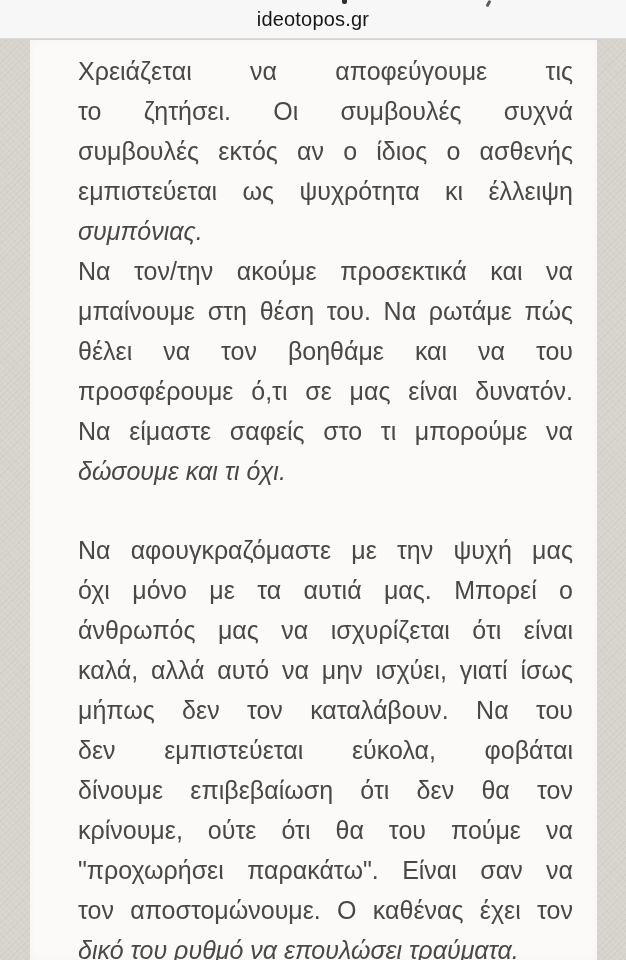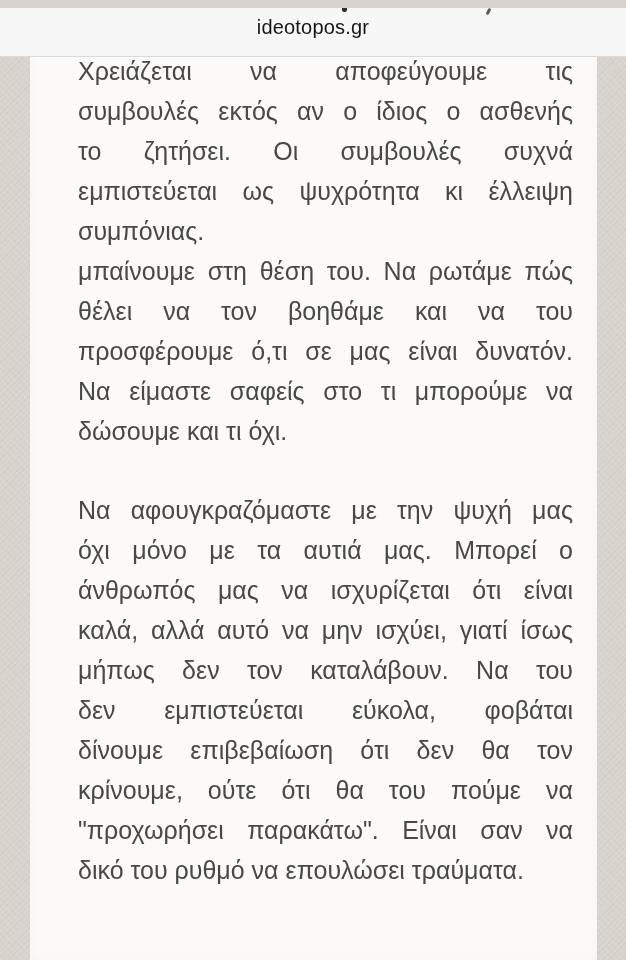--- a/index.html
+++ b/index.html
@@ -12,21 +12,21 @@
   }
   *{box-sizing:border-box;margin:0;padding:0;}
   html,body{width:626px;height:960px;overflow:hidden;}
   body{
     font-family:"Liberation Sans", sans-serif;
     background:var(--page-texture,#d7d4cd);
     position:relative;
   }
   
   .toolbar{
-    position:absolute;left:0;top:8px;width:626px;height:49px;
+    position:absolute;left:0;top:0;width:626px;height:39px;
     background:var(--toolbar-bg,#f8f7f7);
     border-bottom:1px solid var(--toolbar-border,#dbd9d9);
     z-index:5;
   }
   .url{
     width:100%;text-align:center;
     margin-top:7px;
     font-size:20px;line-height:24px;
     color:var(--url-text,#161616);
     letter-spacing:.2px;
@@ -57,59 +57,61 @@
   }
   .para{margin:0;}
   .para.gap{margin-top:39px;}
   .line{
     text-align:justify;
     text-align-last:justify;
     white-space:normal;
     overflow:hidden;
     max-height:40px;
   }
-  .line.final{text-align-last:left;}
+  .line.final{text-align-last:left;font-style:italic;}
 </style>
 </head>
 <body>
 
 <div class="screen">
 
   <header class="toolbar">
     <span class="frag frag-a"></span>
     <span class="frag frag-b"></span>
     <div class="url">ideotopos.gr</div>
   </header>
 
   <main class="page">
     <div class="sheet">
       <article class="article" id="article">
           <div class="para">
             <div class="line">Χρειάζεται να αποφεύγουμε τις</div>
+            <div class="line">το ζητήσει. Οι συμβουλές συχνά</div>
             <div class="line">συμβουλές εκτός αν ο ίδιος ο ασθενής</div>
-            <div class="line">το ζητήσει. Οι συμβουλές συχνά</div>
             <div class="line">εμπιστεύεται ως ψυχρότητα κι έλλειψη</div>
             <div class="line final">συμπόνιας.</div>
           </div>
           <div class="para">
+            <div class="line">Να τον/την ακούμε προσεκτικά και να</div>
             <div class="line">μπαίνουμε στη θέση του. Να ρωτάμε πώς</div>
             <div class="line">θέλει να τον βοηθάμε και να του</div>
             <div class="line">προσφέρουμε ό,τι σε μας είναι δυνατόν.</div>
             <div class="line">Να είμαστε σαφείς στο τι μπορούμε να</div>
             <div class="line final">δώσουμε και τι όχι.</div>
           </div>
           <div class="para gap">
             <div class="line">Να αφουγκραζόμαστε με την ψυχή μας</div>
             <div class="line">όχι μόνο με τα αυτιά μας. Μπορεί ο</div>
             <div class="line">άνθρωπός μας να ισχυρίζεται ότι είναι</div>
             <div class="line">καλά, αλλά αυτό να μην ισχύει, γιατί ίσως</div>
             <div class="line">μήπως δεν τον καταλάβουν. Να του</div>
             <div class="line">δεν εμπιστεύεται εύκολα, φοβάται</div>
             <div class="line">δίνουμε επιβεβαίωση ότι δεν θα τον</div>
             <div class="line">κρίνουμε, ούτε ότι θα του πούμε να</div>
             <div class="line">"προχωρήσει παρακάτω". Είναι σαν να</div>
+            <div class="line">τον αποστομώνουμε. Ο καθένας έχει τον</div>
             <div class="line final">δικό του ρυθμό να επουλώσει τραύματα.</div>
           </div>
         </article>
     </div>
   </main>
 
 </div>
 
 </body></html>

